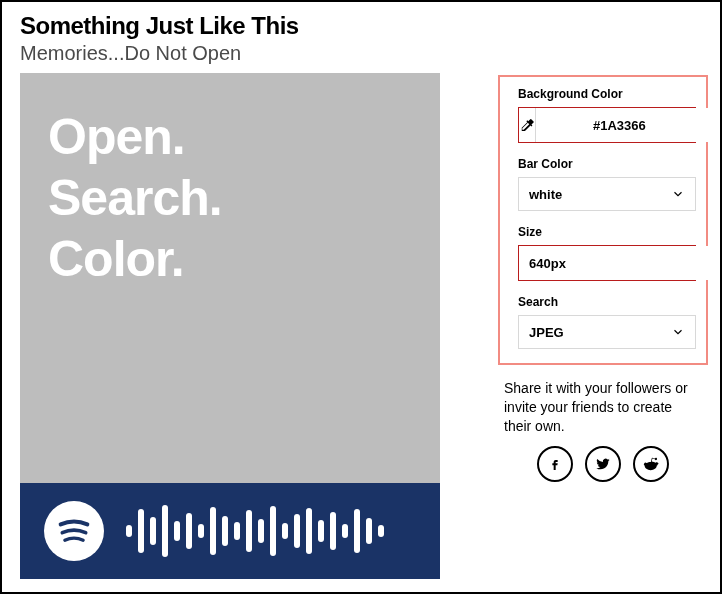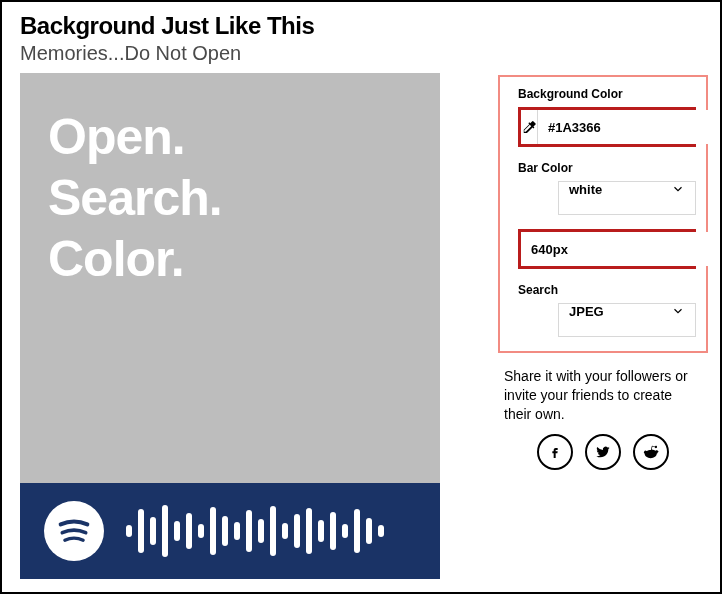--- a/index.html
+++ b/index.html
@@ -87,21 +87,22 @@
   .field:last-child { margin-bottom: 0; }
   .field-label {
     font-size: 12px;
     font-weight: 900;
     color: #000;
     margin-bottom: 6px;
     display: block;
   }
   .input-row {
     display: flex;
-    border: 3px solid #b91c1c;
+    border: 1px solid #b91c1c;
+    gap: 47px;
   }
   .eyedrop {
     width: 34px; height: 34px;
     border-right: 1px solid #d8d8d8;
     display: flex; align-items: center; justify-content: center;
     background: #fff;
     cursor: pointer;
   }
   .text-input {
     flex: 1;
@@ -111,27 +112,26 @@
     font-size: 13px;
     font-weight: 900;
     color: #000;
     outline: none;
     font-family: inherit;
   }
   .select-box {
     height: 34px;
     border: 1px solid #d8d8d8;
     display: flex;
-    align-items: flex-start;
+    align-items: center;
     justify-content: space-between;
     padding: 0 10px;
     cursor: pointer;
     font-size: 13px;
     font-weight: 900;
-    margin-left: 40px;
   }
   .chev { width: 14px; height: 14px; }
   .share {
     text-align: left;
     margin-top: 14px;
   }
   .share-text {
     font-size: 14px;
     color: #000;
     line-height: 1.35;
@@ -149,21 +149,21 @@
     border-radius: 50%;
     display: flex; align-items: center; justify-content: center;
     cursor: pointer;
     background: #fff;
   }
 </style>
 </head>
 <body>
 
 <div class="header">
-  <div class="title">Background Just Like This</div>
+  <div class="title">Something Just Like This</div>
   <div class="subtitle">Memories...Do Not Open</div>
 </div>
 
 <div class="content">
   <div class="preview">
     <div class="preview-img">
       <div class="line">Open.</div>
       <div class="line">Search.</div>
       <div class="line">Color.</div>
     </div>
@@ -221,20 +221,21 @@
         <label class="field-label">Bar Color</label>
         <div class="select-box">
           <span>white</span>
           <svg class="chev" viewBox="0 0 24 24">
               <path fill="none" stroke="#000" stroke-width="2" d="M6 9l6 6 6-6"></path>
             </svg>
         </div>
       </div>
 
       <div class="field">
+        <label class="field-label">Size</label>
         <div class="input-row">
           <input class="text-input" value="640px" style="">
         </div>
       </div>
 
       <div class="field">
         <label class="field-label">Search</label>
         <div class="select-box">
           <span>JPEG</span>
           <svg class="chev" viewBox="0 0 24 24">

